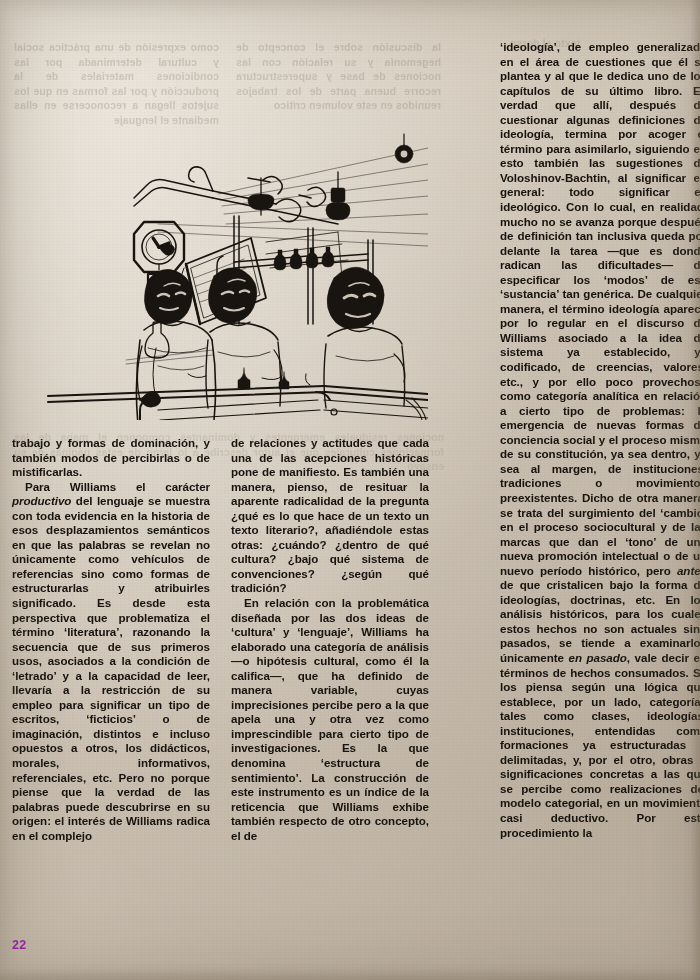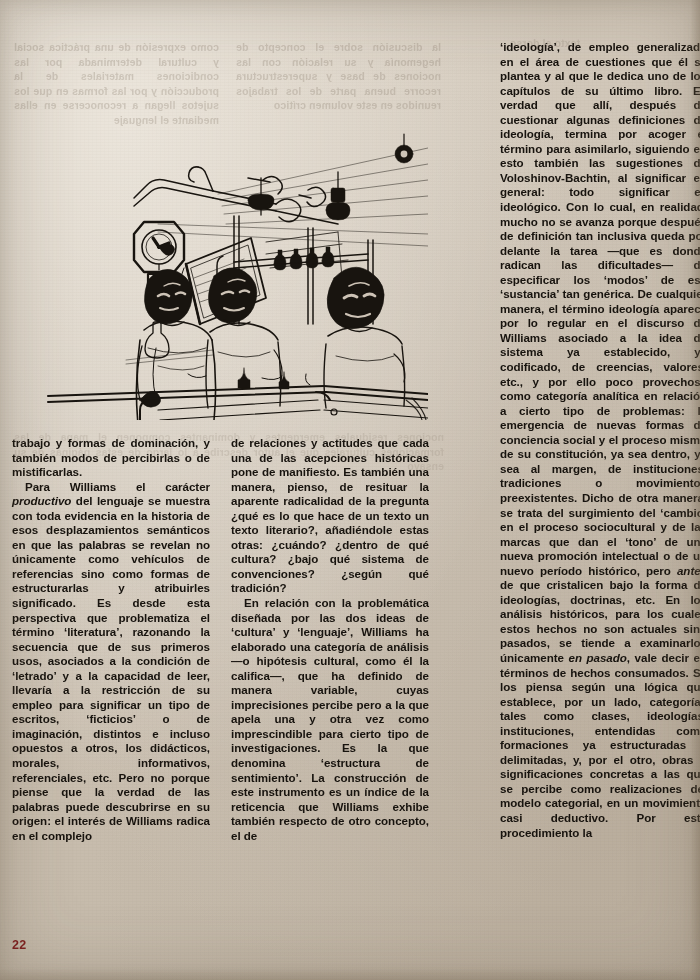--- a/index.html
+++ b/index.html
@@ -79,21 +79,21 @@
     position:absolute;left:500px;top:40px;width:200px;height:900px;overflow:hidden;
   }
   #col3{position:absolute;left:0;top:0;width:207px;}
 
   
   .inky{filter:blur(.12px);}
 
   
   #folio{
     position:absolute;left:12px;top:938px;
-    font-size:12.5px;font-weight:700;color:#7f1d1d;
+    font-size:12.5px;font-weight:700;color:#a21caf;
     letter-spacing:.3px;
   }
 
   
   #edge-r{
     position:absolute;right:0;top:0;width:10px;height:980px;
     background:linear-gradient(90deg, rgba(120,104,84,0) 0%, rgba(120,104,84,.30) 100%);
     pointer-events:none;
   }
   #edge-b{

